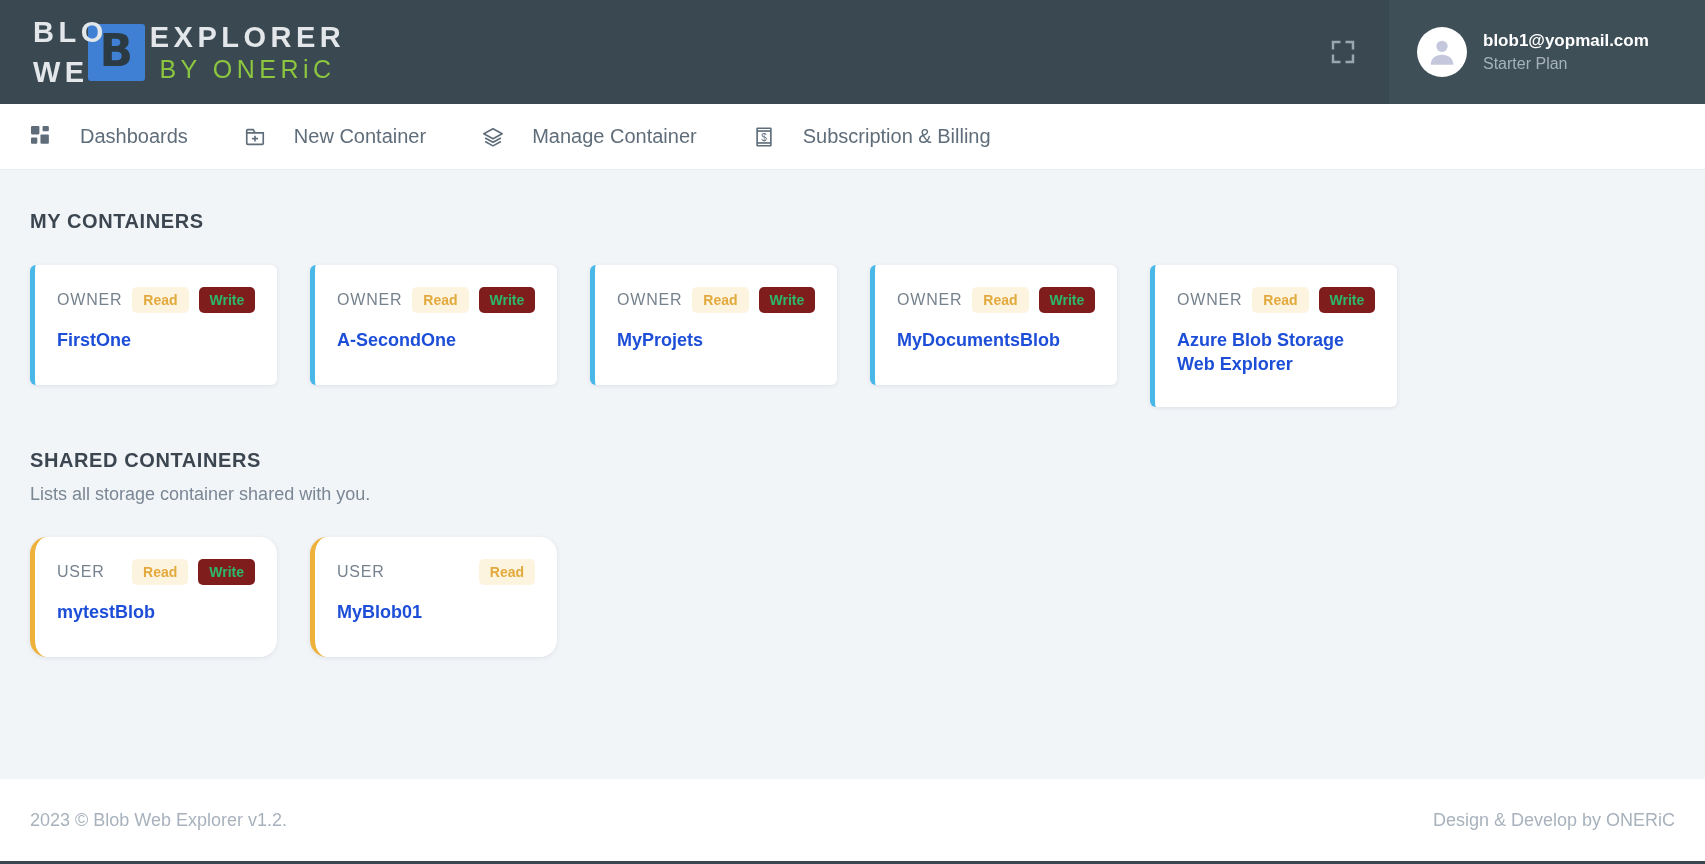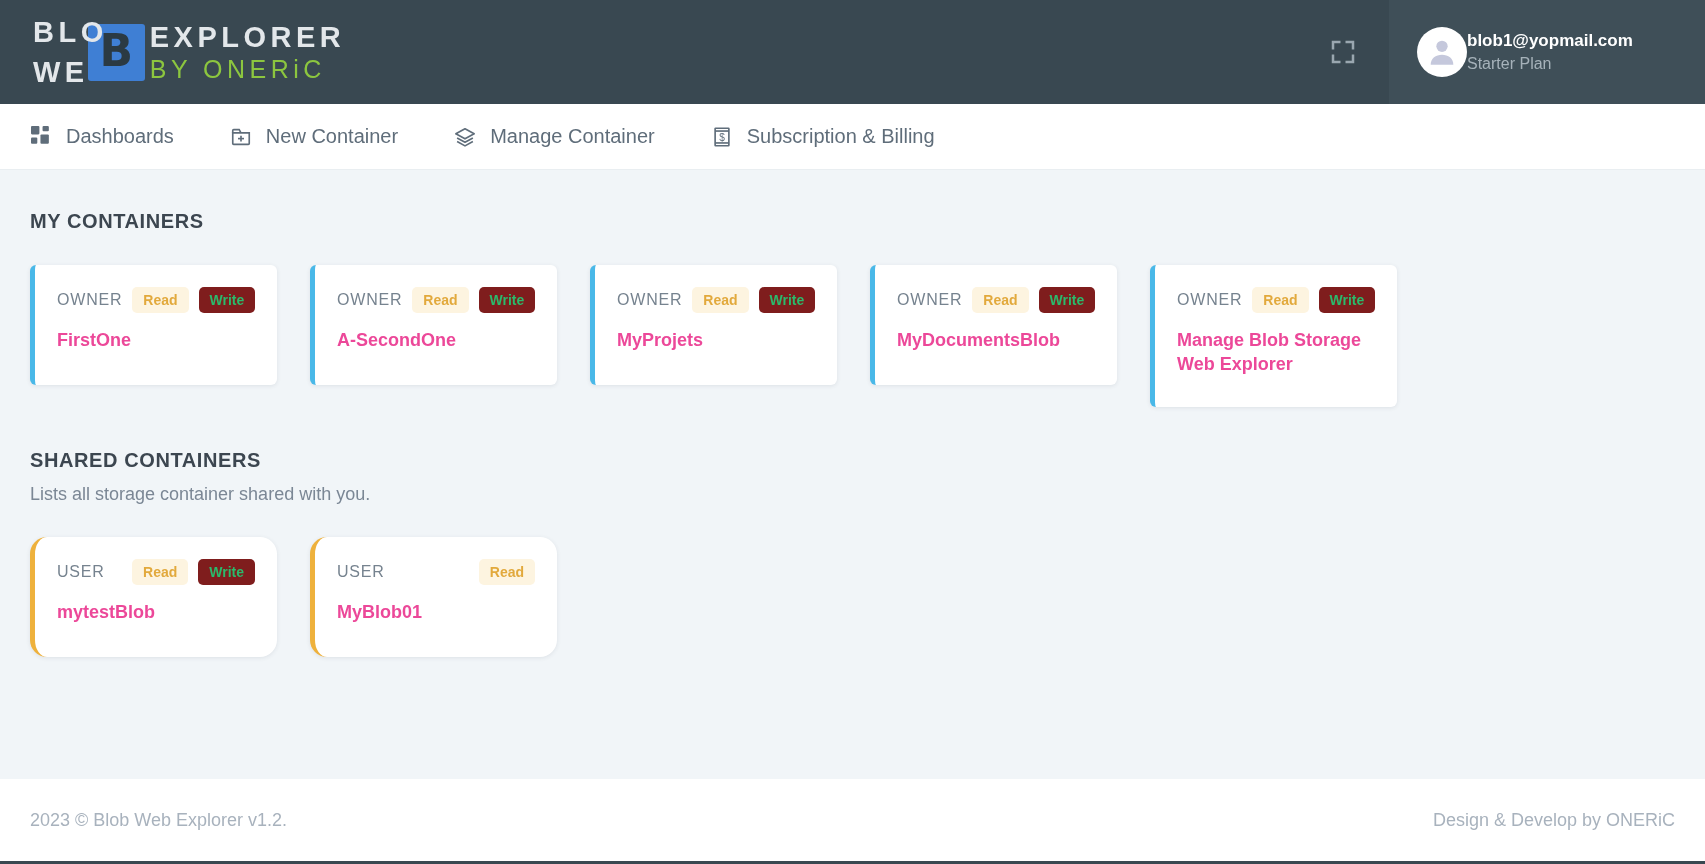--- a/index.html
+++ b/index.html
@@ -82,20 +82,21 @@
     line-height: 1;
     font-family: "DejaVu Sans", sans-serif;
     transform: translateY(-1px);
   }
   .logo-right {
     display: flex;
     flex-direction: column;
     justify-content: center;
     line-height: 1;
     z-index: 2;
+    text-align: center;
   }
   .logo-explorer {
     font-size: 29px;
     font-weight: bold;
     color: #e3e7ea;
     letter-spacing: 4.5px;
   }
   .logo-by {
     font-size: 25px;
     color: #8cc63f;
@@ -118,20 +119,21 @@
     justify-content: center;
     cursor: pointer;
   }
 
   .user-panel {
     flex: 0 0 316px;
     background: #3f4f58;
     display: flex;
     align-items: center;
     padding-left: 28px;
+    gap: 16px;
   }
   .avatar {
     width: 50px;
     height: 50px;
     border-radius: 50%;
     background: #ffffff;
     display: flex;
     align-items: center;
     justify-content: center;
     flex: 0 0 50px;
@@ -147,21 +149,21 @@
     background: #ffffff;
     display: flex;
     align-items: center;
     padding-left: 30px;
     gap: 0;
     border-bottom: 1px solid #e9eef1;
   }
   .nav-item {
     display: flex;
     align-items: center;
-    gap: 14px;
+    gap: 28px;
     cursor: pointer;
     margin-right: 56px;
     color: #606e7b;
   }
   .nav-icon {
     width: 22px; height: 22px;
     display: flex; align-items: center; justify-content: center;
     flex: 0 0 22px;
   }
   .nav-label { font-size: 20px; color: #5f6d7a; white-space: nowrap; }
@@ -218,21 +220,21 @@
     padding: 5px 11px;
     border-radius: 5px;
     white-space: nowrap;
   }
   .badge-read  { background: #fdf4e0; color: #e2a93c; }
   .badge-write { background: #7f1d1d; color: #2bba6b; }
   .card-name {
     margin-top: 16px;
     font-size: 18px;
     font-weight: bold;
-    color: #ec4899;
+    color: #1d4ed8;
     line-height: 1.33;
   }
 
   .section-block-2 { margin-top: 42px; }
 
   
   .footer {
     flex: 0 0 85px;
     background: #ffffff;
     display: flex;
@@ -386,21 +388,21 @@
           </div>
           <div class="card-name">MyDocumentsBlob</div>
         </div>
 
         <div class="card">
           <div class="card-head">
             <span class="card-role">OWNER</span>
             <span class="badge badge-read">Read</span>
             <span class="badge badge-write">Write</span>
           </div>
-          <div class="card-name">Manage Blob Storage Web Explorer</div>
+          <div class="card-name">Azure Blob Storage Web Explorer</div>
         </div>
 
       </div>
     </div>
 
     <div class="section-block-2">
       <div class="section-title">SHARED CONTAINERS</div>
       <div class="section-sub">Lists all storage container shared with you.</div>
 
       <div class="cards-row">

